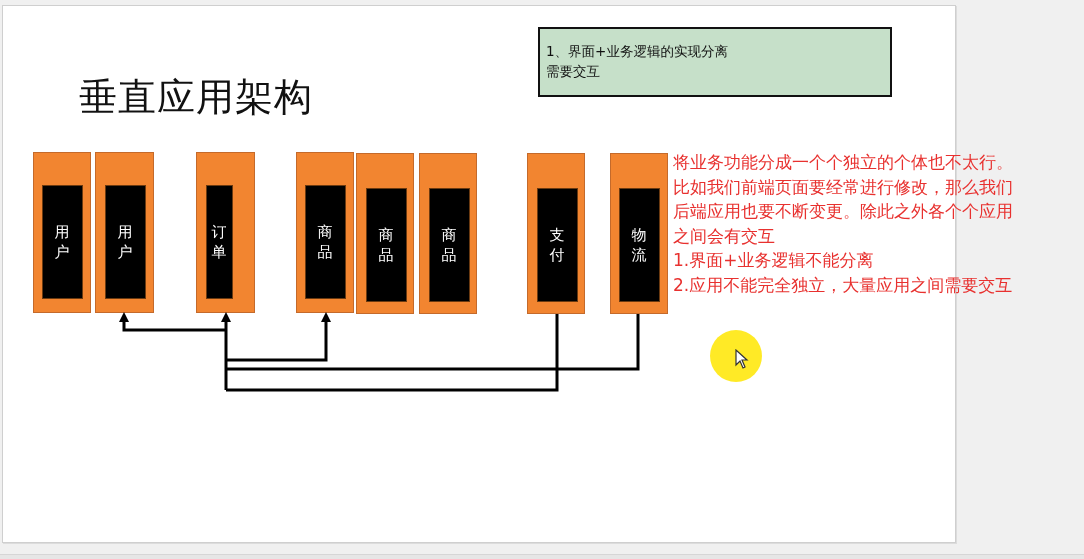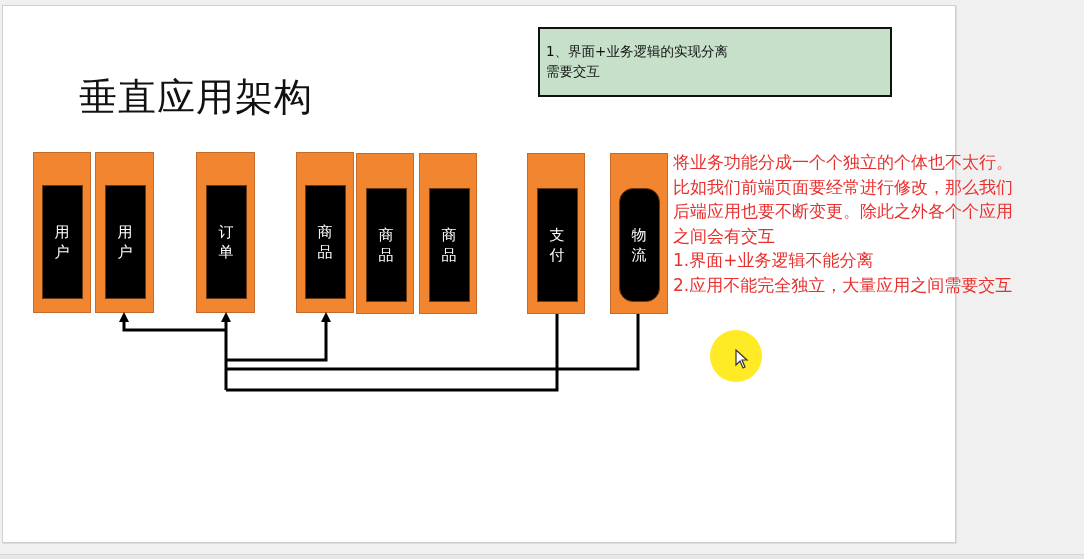--- a/index.html
+++ b/index.html
@@ -68,21 +68,21 @@
   <div class="inner" style="left:8px;top:32px;width:41px;height:114px;">
     <span class="label">用户</span>
   </div>
 </div>
 <div class="svc" style="left:95px;top:152px;width:59px;height:161px;">
   <div class="inner" style="left:9px;top:32px;width:41px;height:114px;">
     <span class="label">用户</span>
   </div>
 </div>
 <div class="svc" style="left:196px;top:152px;width:59px;height:161px;">
-  <div class="inner" style="left:9px;top:32px;width:41px;height:114px;">
+  <div class="inner" style="left:9px;top:32px;width:27px;height:114px;">
     <span class="label">订单</span>
   </div>
 </div>
 <div class="svc" style="left:296px;top:152px;width:58px;height:161px;">
   <div class="inner" style="left:8px;top:32px;width:41px;height:114px;">
     <span class="label">商品</span>
   </div>
 </div>
 <div class="svc" style="left:356px;top:153px;width:58px;height:161px;">
   <div class="inner" style="left:9px;top:34px;width:41px;height:114px;">
@@ -93,21 +93,21 @@
   <div class="inner" style="left:9px;top:34px;width:41px;height:114px;">
     <span class="label">商品</span>
   </div>
 </div>
 <div class="svc" style="left:527px;top:153px;width:58px;height:161px;">
   <div class="inner" style="left:9px;top:34px;width:41px;height:114px;">
     <span class="label">支付</span>
   </div>
 </div>
 <div class="svc" style="left:610px;top:153px;width:58px;height:161px;">
-  <div class="inner" style="left:8px;top:34px;width:41px;height:114px;border-radius:14px;">
+  <div class="inner" style="left:8px;top:34px;width:41px;height:114px;">
     <span class="label">物流</span>
   </div>
 </div>
 
 <svg class="wires" width="1084" height="559" viewBox="0 0 1084 559">
   <g fill="none" stroke="#000" stroke-width="3">
 
     <path d="M226 318 V390"></path>
 
     <path d="M226 330 H124 V318"></path>

